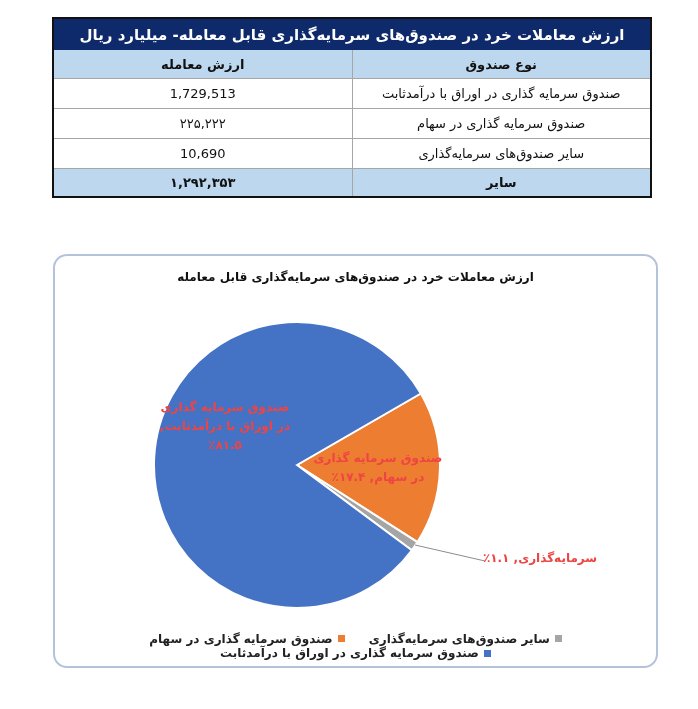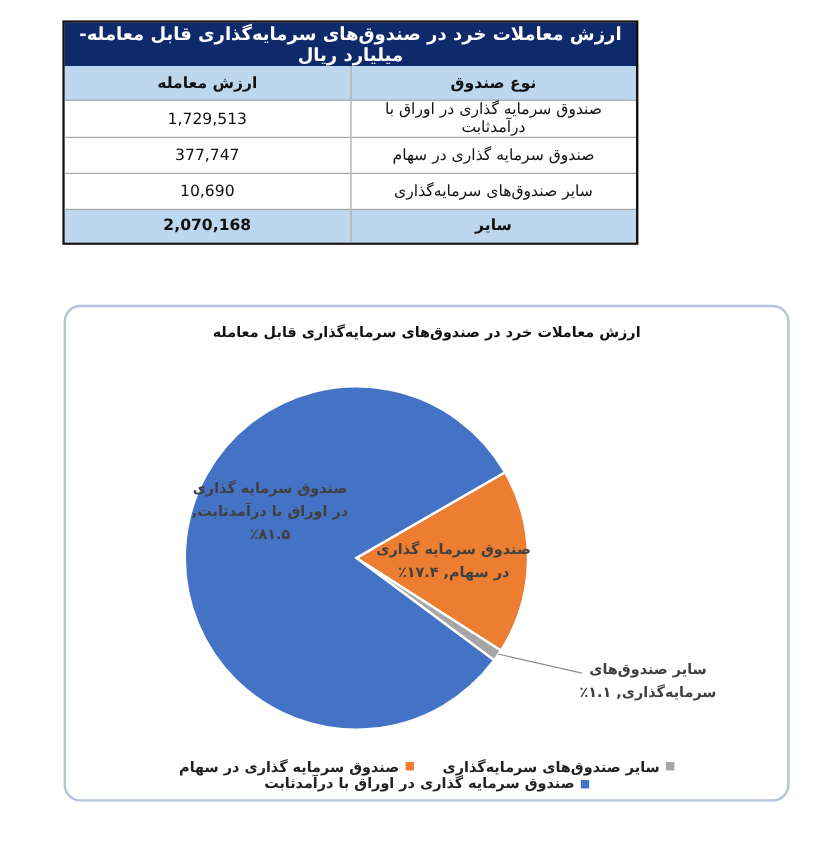--- a/index.html
+++ b/index.html
@@ -1,31 +1,31 @@
 <!DOCTYPE html>
 <html><head>
 <meta charset="utf-8">
 <style>
   html, body { margin: 0; padding: 0; background: #ffffff; }
   body { width: 698px; height: 709px; position: relative; overflow: hidden;
          font-family: "DejaVu Sans", sans-serif; }
-  .tbl { position: absolute; left: 52px; top: 17px; width: 480px; border: 2px solid #111; box-sizing: border-box; }
+  .tbl { position: absolute; left: 52px; top: 17px; width: 600px; border: 2px solid #111; box-sizing: border-box; }
   .tbl table { width: 100%; border-collapse: collapse; direction: rtl; table-layout: fixed; }
   .tbl td { text-align: center; font-size: 13px; color: #111; padding: 0; }
   .tbl .title td { background: #0f2a6a; color: #fff; font-weight: bold; font-size: 15px; height: 31px; }
   .tbl .hdr td { background: #bdd7ee; font-weight: bold; height: 28px; text-align: center; }
   .tbl .row td { background: #fff; height: 29px; border-top: 1px solid #a6a6a6; }
   .tbl .tot td { background: #bdd7ee; font-weight: bold; height: 27px; border-top: 1px solid #a6a6a6; }
   .tbl .c-val { width: 150px; border-right: 1px solid #a6a6a6; }
   .chart-box { position: absolute; left: 53px; top: 254px; width: 605px; height: 414px;
                border: 2px solid #b4c3da; border-radius: 14px; box-sizing: border-box; }
   .chart-title { position: absolute; left: 0; right: 0; top: 14px; text-align: center; direction: rtl;
                  font-weight: bold; font-size: 12px; color: #111; }
   svg.pie { position: absolute; left: 0; top: 0; }
-  .lbl { position: absolute; direction: rtl; text-align: center; font-weight: bold; font-size: 12px; line-height: 19px; color: #404040; }
+  .lbl { position: absolute; direction: rtl; text-align: center; font-weight: bold; font-size: 12px; line-height: 19px; color: #ef4444; }
   .legend { position: absolute; left: 0; right: 0; top: 375px; direction: rtl; text-align: center; font-size: 12px; font-weight: bold; color: #222; }
   .legend .item { display: inline-flex; align-items: center; margin: 0 10px; }
   .legend .sw { width: 7px; height: 7px; display: inline-block; margin-left: 5px; }
 </style>
 </head>
 <body>
 
 <div class="tbl">
   <table>
     <tbody>
@@ -35,29 +35,29 @@
     <tr class="hdr">
       <td>نوع صندوق</td>
       <td class="c-val">ارزش معامله</td>
     </tr>
     <tr class="row">
       <td>صندوق سرمایه گذاری در اوراق با درآمدثابت</td>
       <td class="c-val">1,729,513</td>
     </tr>
     <tr class="row">
       <td>صندوق سرمایه گذاری در سهام</td>
-      <td class="c-val">377,747</td>
+      <td class="c-val">۲۲۵,۲۲۲</td>
     </tr>
     <tr class="row">
       <td>سایر صندوق‌های سرمایه‌گذاری</td>
       <td class="c-val">10,690</td>
     </tr>
     <tr class="tot">
       <td>سایر</td>
-      <td class="c-val">2,070,168</td>
+      <td class="c-val">۱,۲۹۲,۳۵۳</td>
     </tr>
   </tbody>
     </table>
 </div>
 
 <div class="chart-box">
   <div class="chart-title">ارزش معاملات خرد در صندوق‌های سرمایه‌گذاری قابل معامله</div>
 
   <svg class="pie" width="605" height="414">
     <g id="slices">
@@ -71,21 +71,20 @@
   <div class="lbl" style="left:100px; top:142px; width:140px;">
     <div>صندوق سرمایه گذاری</div>
     <div>در اوراق با درآمدثابت,</div>
     <div>٪۸۱.۵</div>
   </div>
   <div class="lbl" style="left:258px; top:193px; width:130px;">
     <div>صندوق سرمایه گذاری</div>
     <div>در سهام, ۱۷.۴٪</div>
   </div>
   <div class="lbl" style="left:425px; top:293px; width:120px;">
-    <div>سایر صندوق‌های</div>
     <div>سرمایه‌گذاری, ۱.۱٪</div>
   </div>
 
   <div class="legend">
     <span class="item">
       <span class="sw" style="background:#a5a5a5"></span>
       <span>سایر صندوق‌های سرمایه‌گذاری</span>
     </span>
     <span class="item">
       <span class="sw" style="background:#ed7d31"></span>

